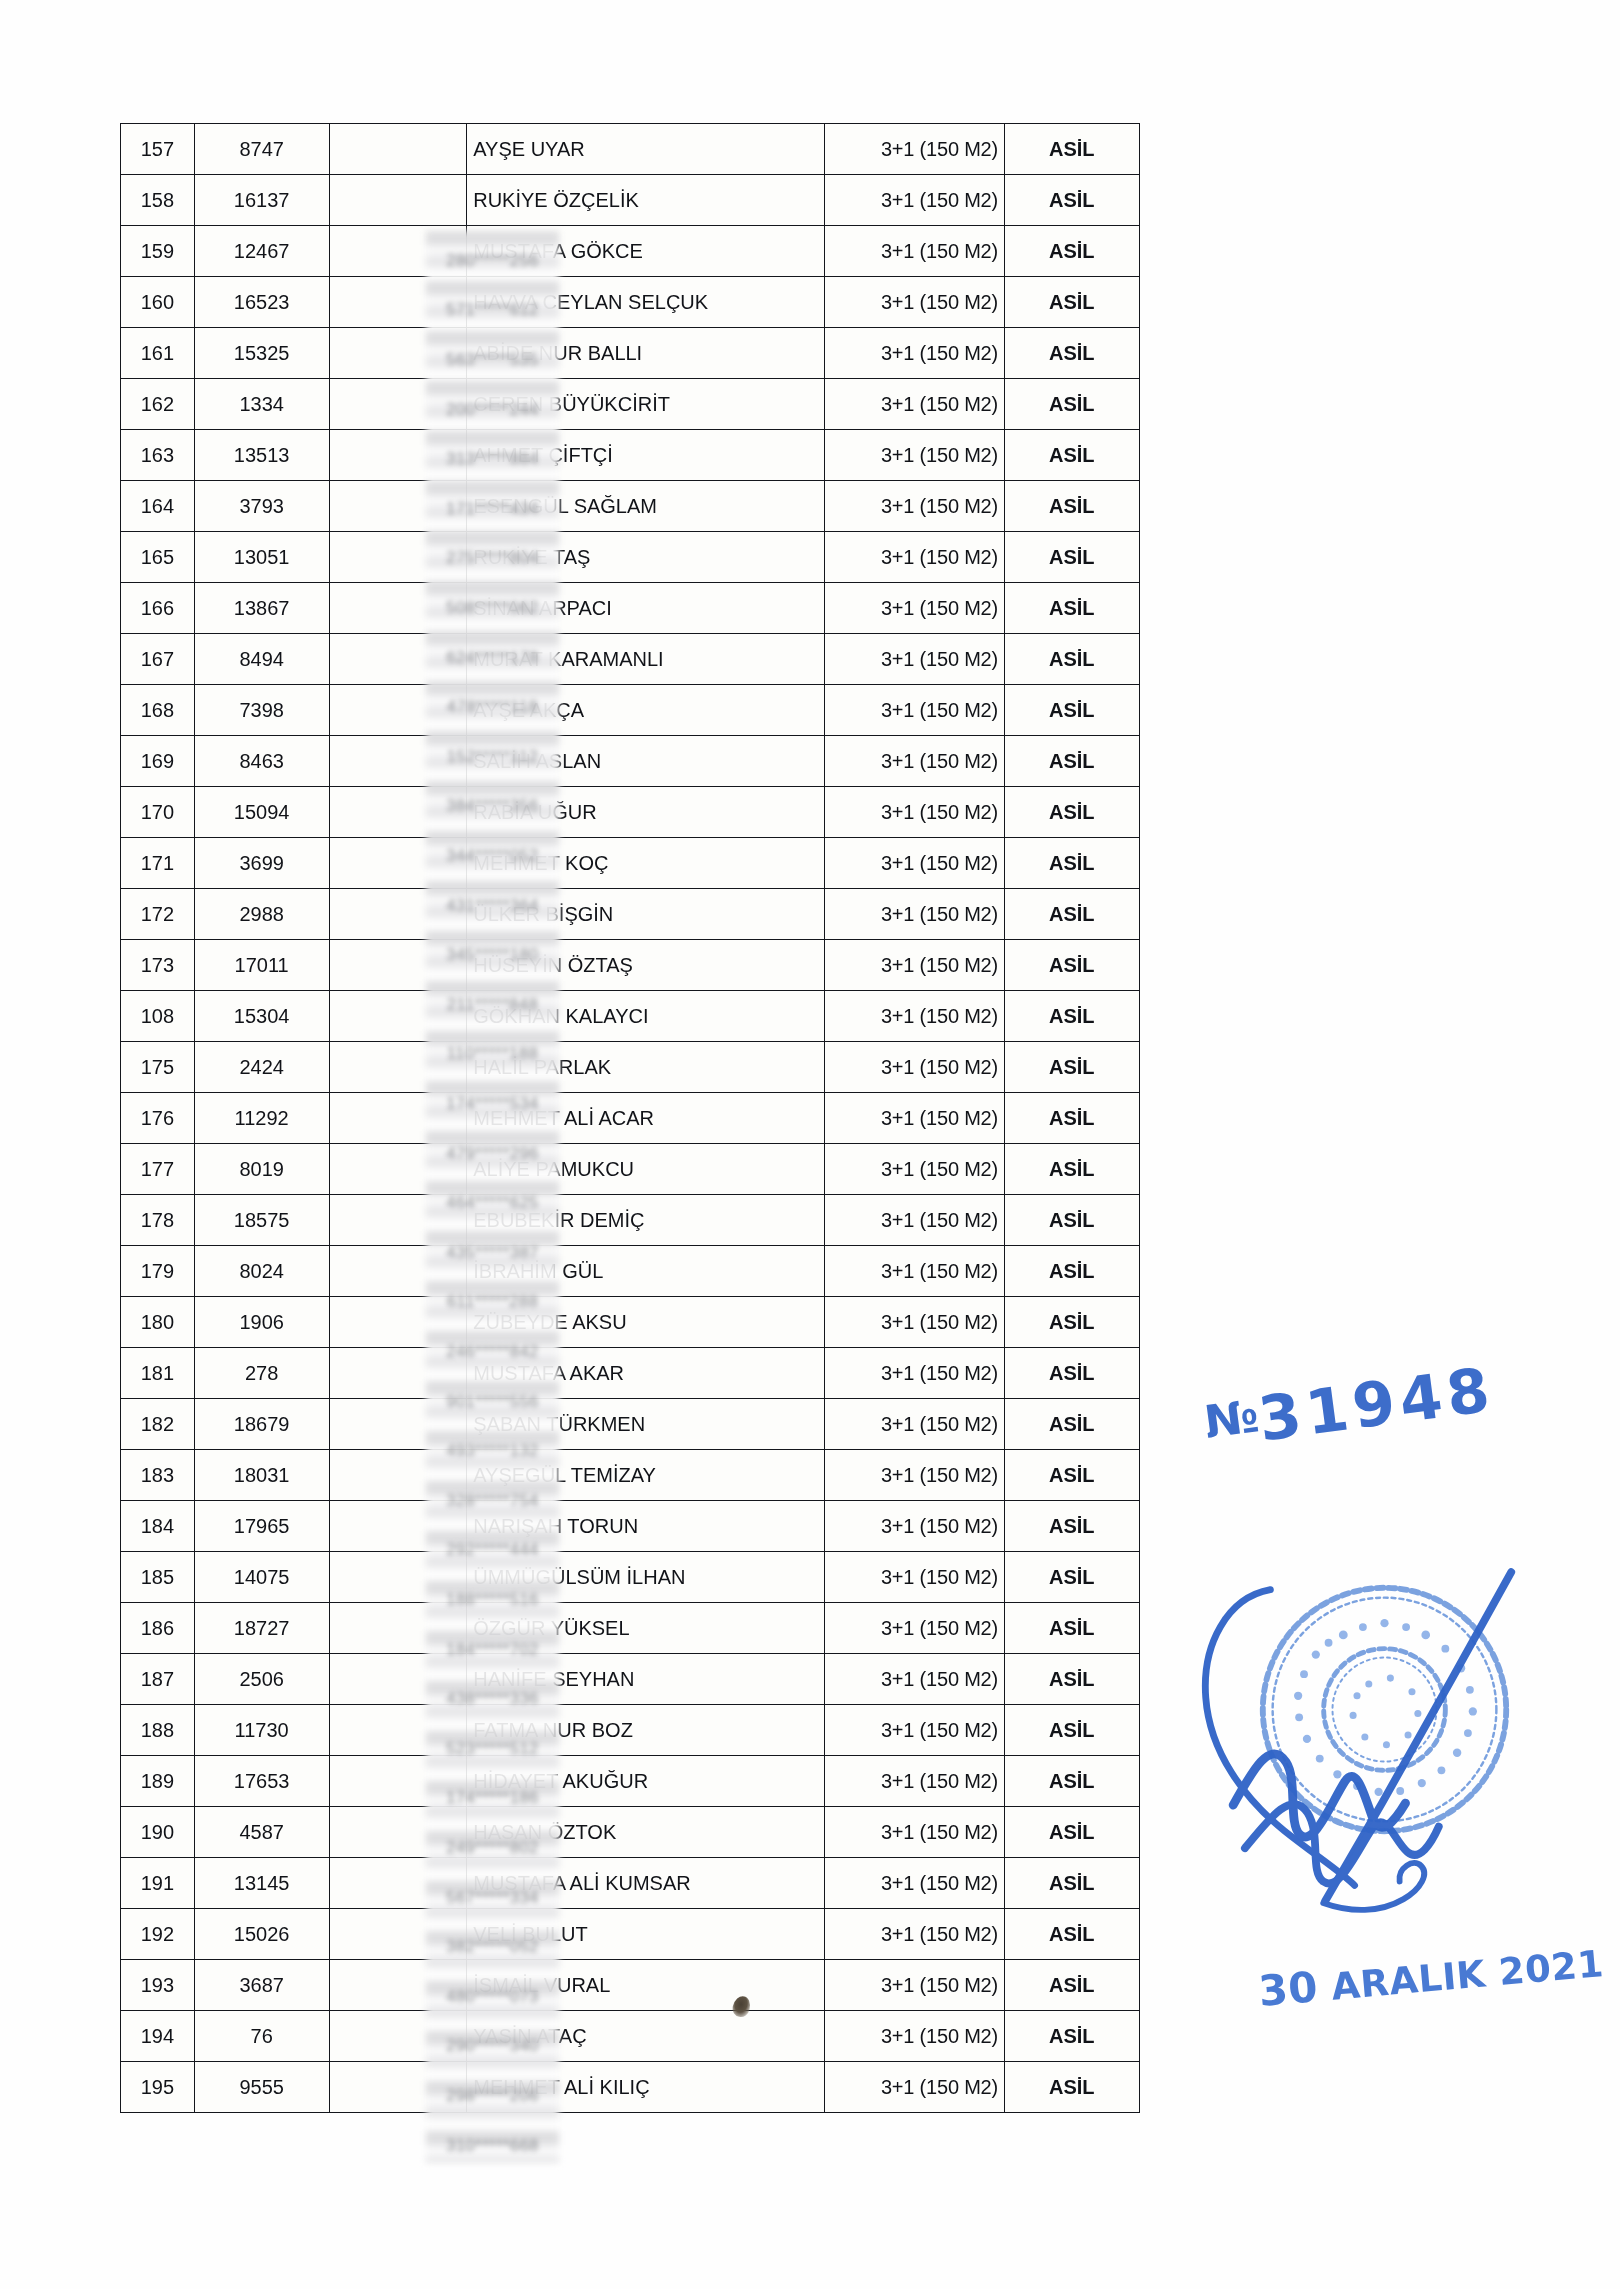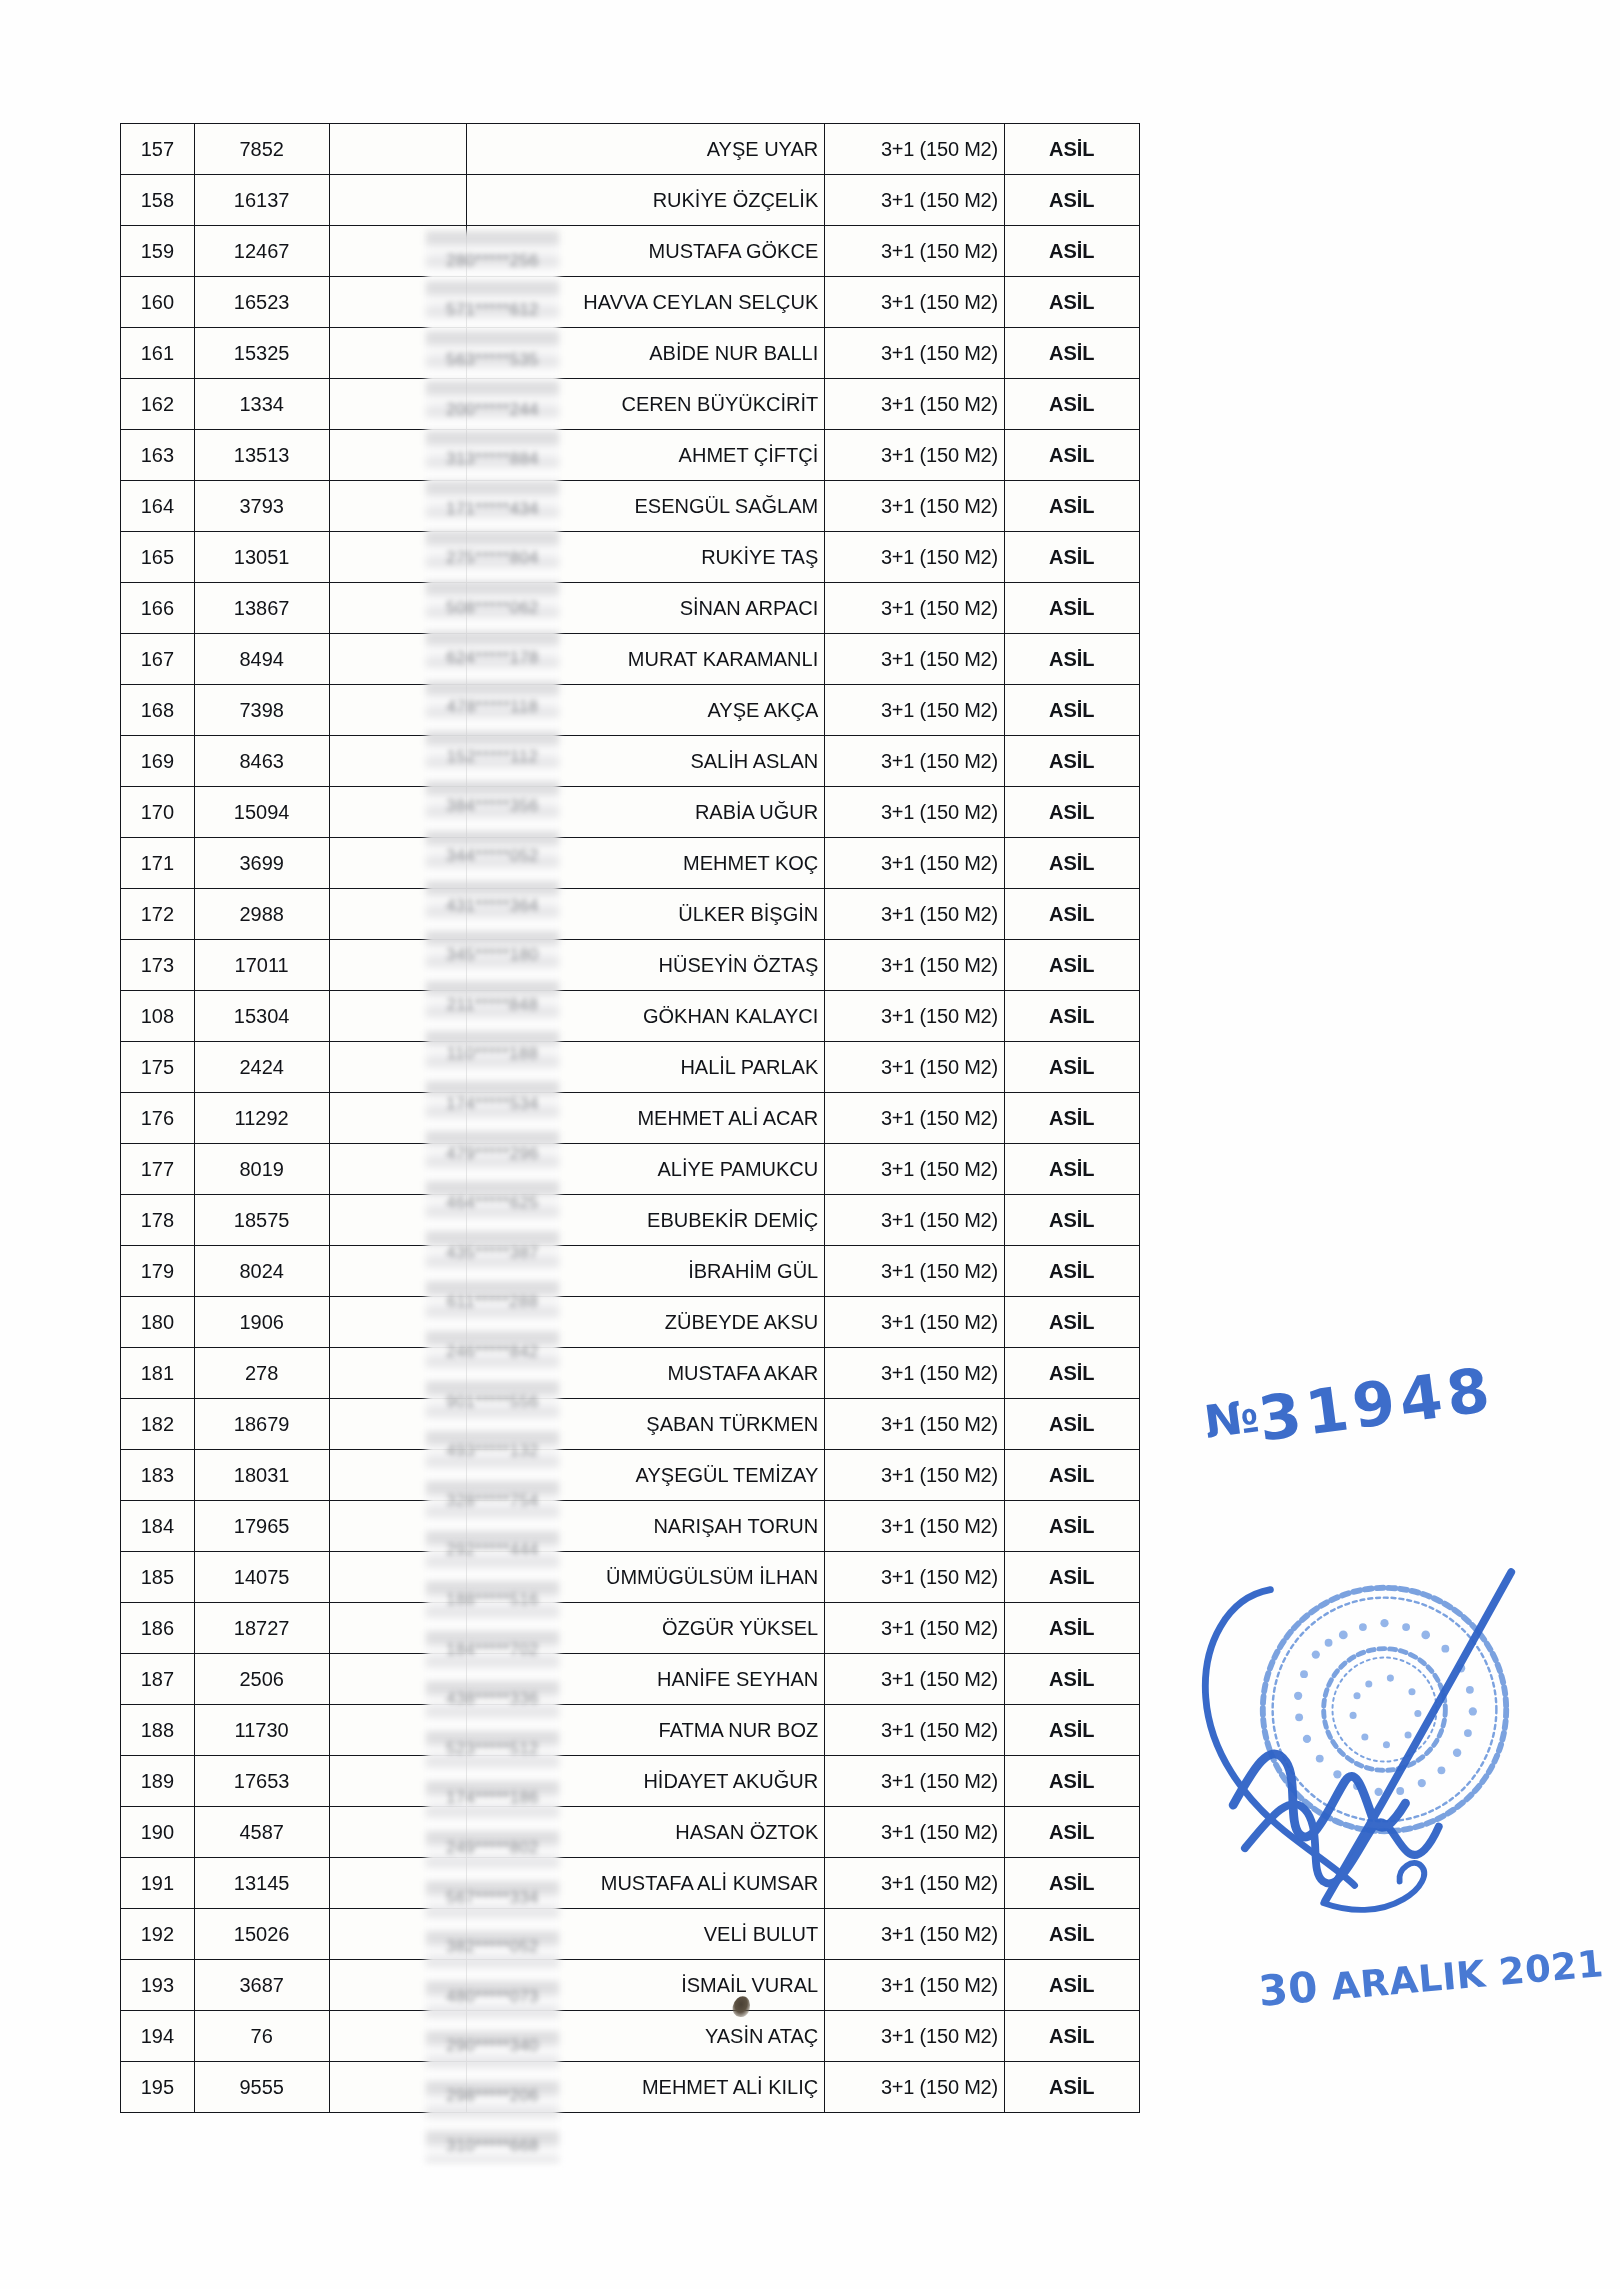--- a/index.html
+++ b/index.html
@@ -41,21 +41,21 @@
     padding: 0 5.9px;
     font-size: 20px;
     color: #111318;
     background: #fdfdfb;
     white-space: nowrap;
     overflow: hidden;
   }
   .c-rank   { width: 61px;  text-align: center; }
   .c-no     { width: 122px; text-align: center; }
   .c-id     { width: 125px; text-align: center; }
-  .c-name   { width: 345px; text-align: right; padding-left: 10.8px; }
+  .c-name   { width: 345px; text-align: left; padding-left: 10.8px; }
   .c-type   { width: 167px; text-align: right; padding-left: 8.8px; letter-spacing: -0.2px; }
   .c-status { width: 122px; text-align: center; font-weight: bold; }
 
   
   .redact-band {
     position: absolute;
     left: 306px;
     top: 108px;
     width: 133px;
     height: 1932px;
@@ -156,21 +156,21 @@
 </head>
 <body>
 
 <div class="page">
 
   <div class="table-wrap">
     <table class="roster" id="roster-table">
       <tbody id="roster-body">
           <tr>
             <td class="c-rank">157</td>
-            <td class="c-no">7852</td>
+            <td class="c-no">8747</td>
             <td class="c-id"></td>
             <td class="c-name">AYŞE UYAR</td>
             <td class="c-type">3+1 (150 M2)</td>
             <td class="c-status">ASİL</td>
           </tr>
           <tr>
             <td class="c-rank">158</td>
             <td class="c-no">16137</td>
             <td class="c-id"></td>
             <td class="c-name">RUKİYE ÖZÇELİK</td>

